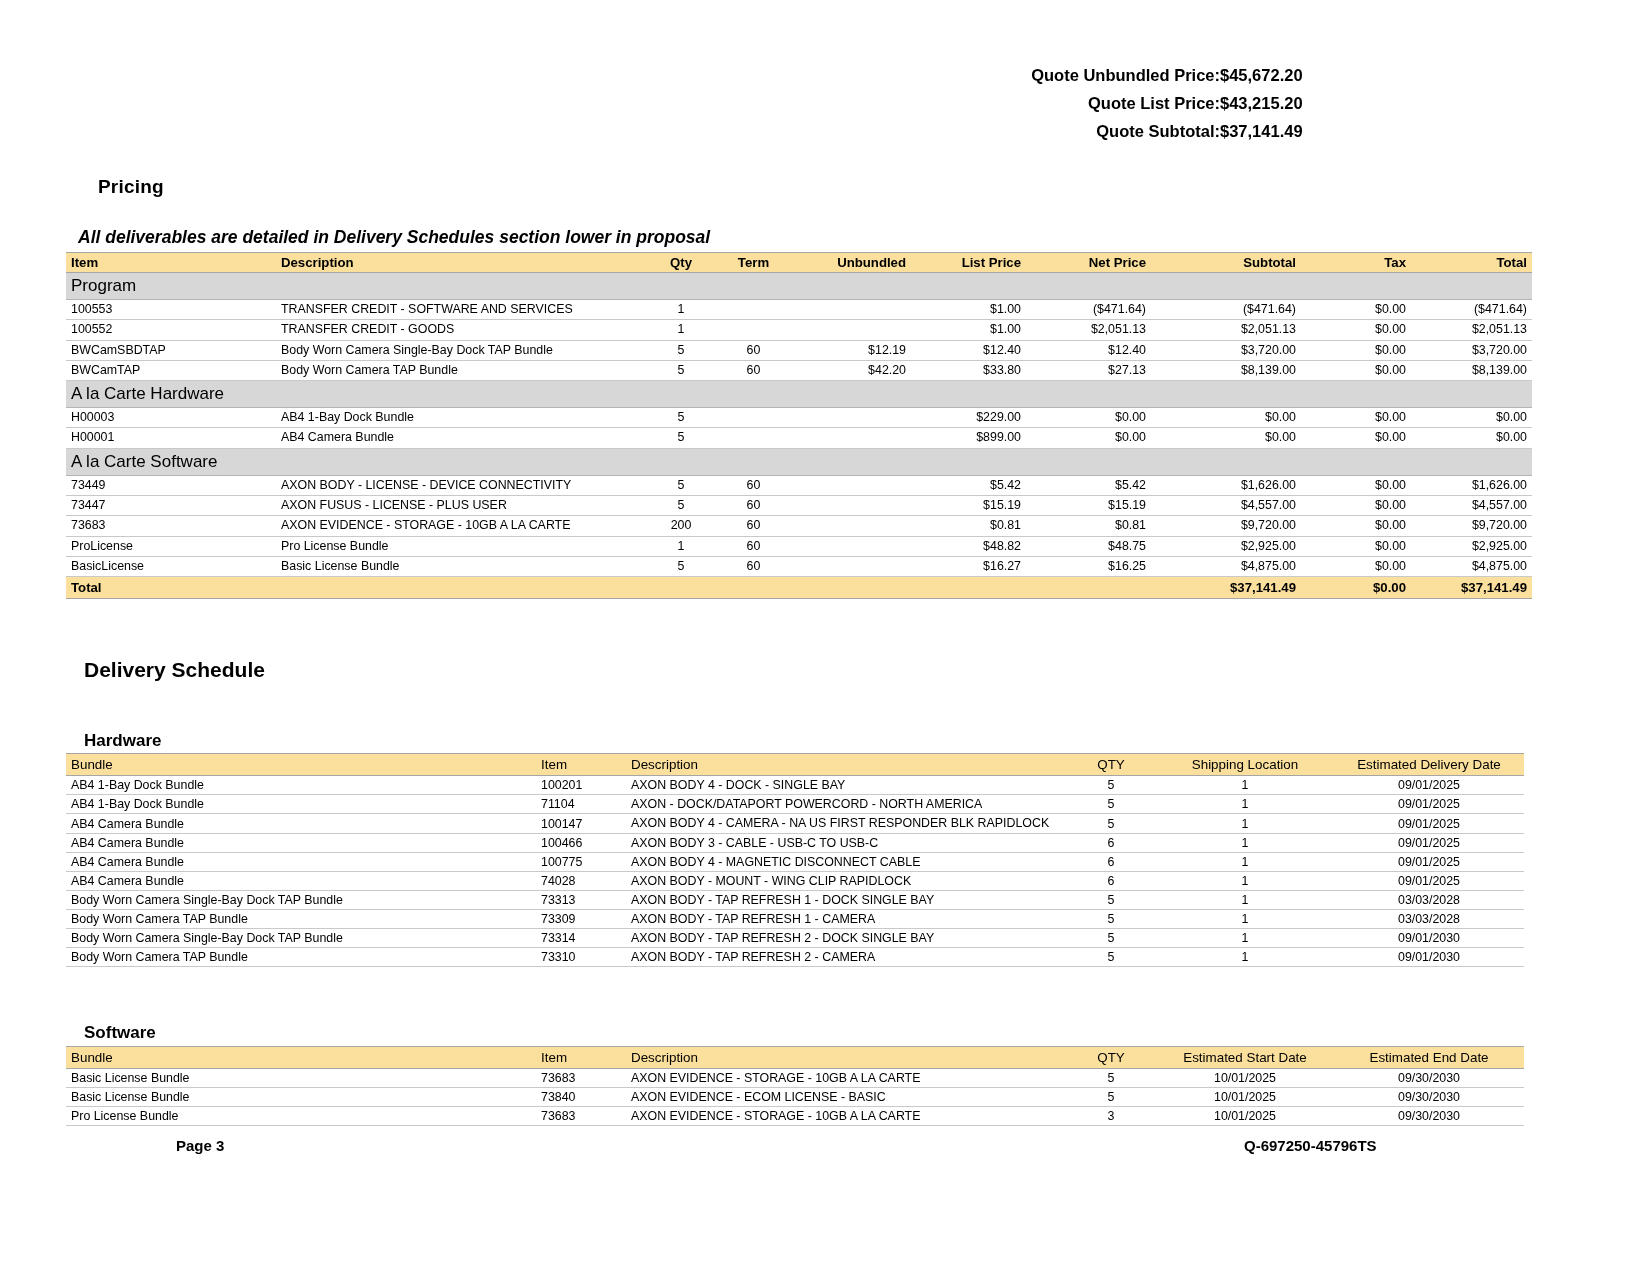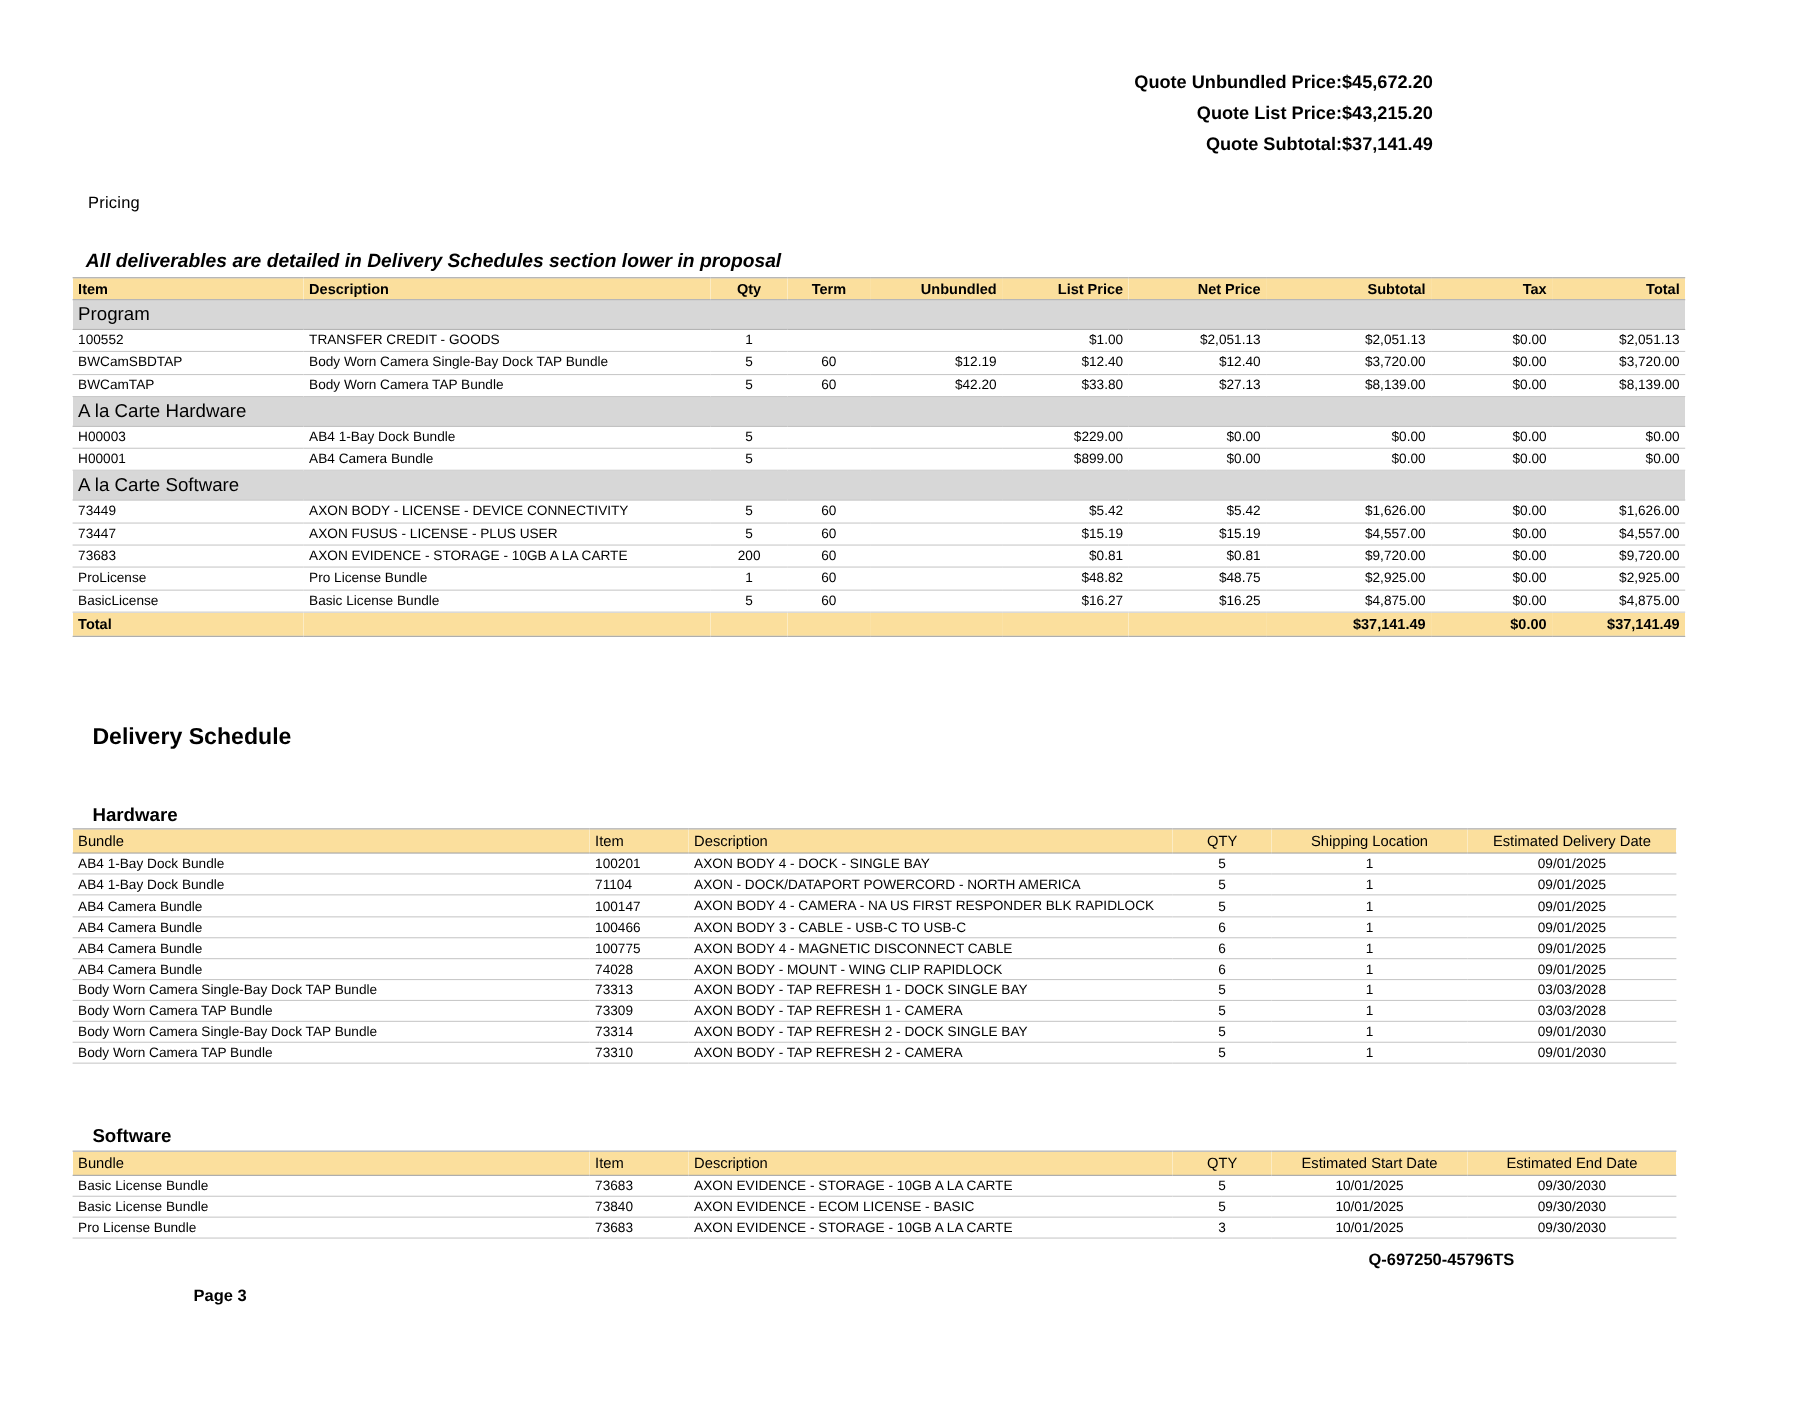--- a/index.html
+++ b/index.html
@@ -45,23 +45,23 @@
     flex: 1 1 auto;
     text-align: left;
     font-weight: bold;
     font-size: 16.5px;
   }
 
   
   .h-pricing {
     position: absolute;
     top: 176px;
-    left: 80px;
-    font-size: 15px;
-    font-weight: normal;
+    left: 98px;
+    font-size: 19px;
+    font-weight: bold;
     letter-spacing: 0.2px;
   }
   .subtitle-deliverables {
     position: absolute;
     top: 227px;
     left: 78px;
     font-size: 17.5px;
     font-weight: bold;
     font-style: italic;
   }
@@ -173,21 +173,20 @@
   .hardware-table { top: 753px; }
   .software-table { top: 1046px; }
 
   
   .footer-left {
     position: absolute;
     top: 1137px;
     left: 176px;
     font-size: 15px;
     font-weight: bold;
-    margin-top: 33px;
   }
   .footer-right {
     position: absolute;
     top: 1137px;
     left: 1244px;
     font-size: 15px;
     font-weight: bold;
   }
 </style>
 </head>
@@ -241,20 +240,32 @@
           <th class="ta-r">Subtotal</th>
           <th class="ta-r">Tax</th>
           <th class="ta-r">Total</th>
         </tr>
     </thead>
     <tbody>
         <tr class="group-row">
           <td class="ta-l" colspan="10">Program</td>
         </tr>
         <tr>
+          <td class="ta-l">100553</td>
+          <td class="ta-l">TRANSFER CREDIT - SOFTWARE AND SERVICES</td>
+          <td class="ta-c">1</td>
+          <td class="ta-c"></td>
+          <td class="ta-r"></td>
+          <td class="ta-r">$1.00</td>
+          <td class="ta-r">($471.64)</td>
+          <td class="ta-r">($471.64)</td>
+          <td class="ta-r">$0.00</td>
+          <td class="ta-r">($471.64)</td>
+        </tr>
+        <tr>
           <td class="ta-l">100552</td>
           <td class="ta-l">TRANSFER CREDIT - GOODS</td>
           <td class="ta-c">1</td>
           <td class="ta-c"></td>
           <td class="ta-r"></td>
           <td class="ta-r">$1.00</td>
           <td class="ta-r">$2,051.13</td>
           <td class="ta-r">$2,051.13</td>
           <td class="ta-r">$0.00</td>
           <td class="ta-r">$2,051.13</td>

